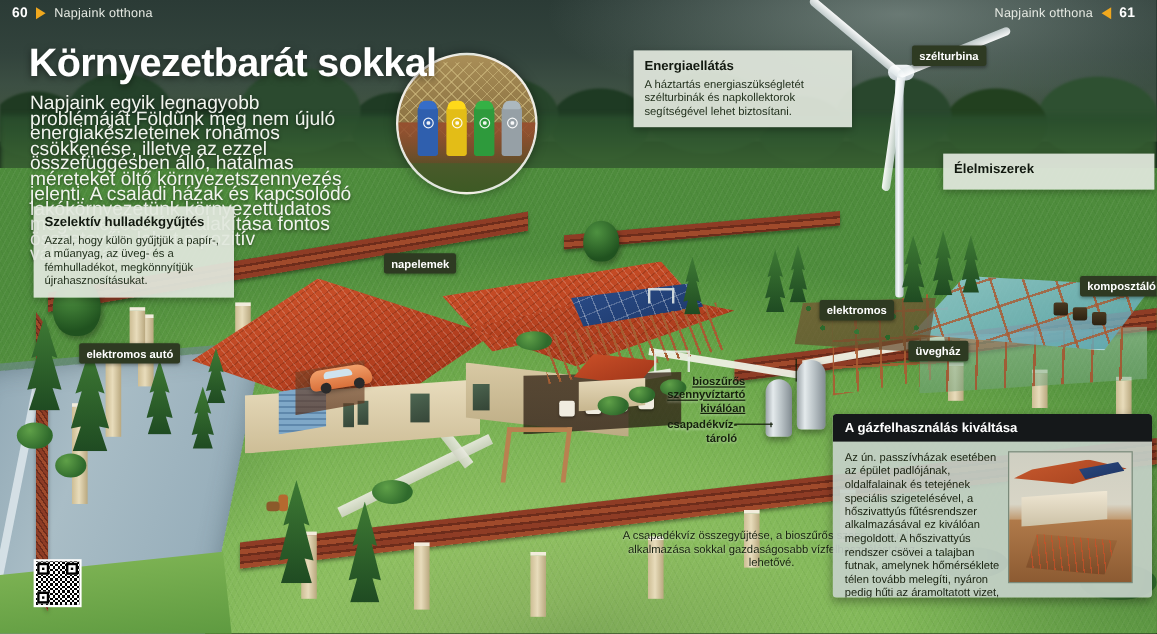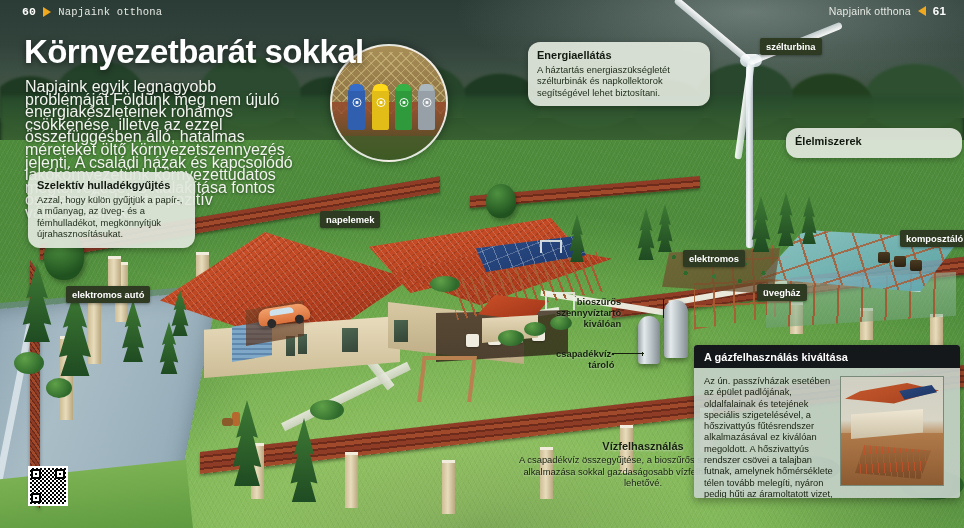--- a/index.html
+++ b/index.html
@@ -374,41 +374,41 @@
   .bin-sym::before{
     content:''; position:absolute; left:2px; top:2px; width:3px;height:3px;
     background:rgba(255,255,255,.92); border-radius:1px;
   }
 
   
   .hdr{
     position:absolute; top:5px; display:flex; align-items:center; gap:7px;
     font-size:10.5px; color:#e5e9e2; letter-spacing:.2px;
   }
-  .hdr-left{ left:22px;font-family:Liberation Mono, monospace; }
+  .hdr-left{ left:10px; }
   .hdr-right{ right:18px; }
   .hdr .pg{ color:#ffffff; font-weight:700; font-size:11.5px; }
   .tri-r{ width:0;height:0;border-left:8px solid #f0a81e;border-top:5px solid transparent;border-bottom:5px solid transparent; }
   .tri-l{ width:0;height:0;border-right:8px solid #f0a81e;border-top:5px solid transparent;border-bottom:5px solid transparent; }
 
   .title{
     position:absolute; left:24px; top:33px;
     font-size:33px; font-weight:700; color:#ffffff; letter-spacing:-.6px;
     text-shadow:0 2px 6px rgba(0,0,0,.5);
   }
   .intro{
     position:absolute; left:25px; top:81px; width:270px;
     font-size:16px; line-height:12.6px; color:#f1f4ee;
     text-shadow:0 1px 3px rgba(0,0,0,.55);
   }
 
   
   .panel{
     position:absolute; background: rgba(225,231,221,.93);
-    border-radius:12px; padding:7px 9px 8px 9px;
+    border-radius:0; padding:7px 9px 8px 9px;
     box-shadow:0 2px 6px rgba(0,0,0,.28);
     color:#1b2418;
   }
   .panel h3{ font-size:11px; font-weight:700; margin-bottom:3px; color:#11180f; }
   .panel p{ font-size:9.4px; line-height:11.4px; color:#22301d; }
 
   .p-szelektiv{ left:28px;  top:172px; width:167px; }
   .p-energia  { left:528px; top:42px;  width:182px; }
   .p-elelmi   { left:786px; top:128px; width:176px; }
 
@@ -481,21 +481,21 @@
   .t-komposztalo{ left:900px; top:230px; }
   .t-konyhakert { left:683px; top:250px; }
   .t-uvegghaz   { left:757px; top:284px; }
 
   
   .lead{
     position:absolute; color:#14200c; font-size:9.4px; font-weight:700;
     line-height:11px; text-align:right; white-space:nowrap;
     text-shadow:0 1px 2px rgba(255,255,255,.4);
   }
-  .l-bio{ left:556px; top:296px; }
+  .l-bio{ left:556px; top:312px;text-decoration:underline; }
   .l-csap{ left:556px; top:348px; }
   .leader{ position:absolute; background:#14200c; height:1px; }
   .ld1{ left:663px; top:299px; width:1px; height:19px; }
   .ld2{ left:612px; top:353px; width:32px; height:1px; }
   .ld2b{ left:642px; top:352px; width:1px; height:4px; }
 
   
   .qr{
     position:absolute; left:28px; top:466px; width:40px; height:40px;
     background:#ffffff; padding:2px;
@@ -699,21 +699,20 @@
   <div class="panel p-energia">
     <h3>Energiaellátás</h3>
     <p>A háztartás energiaszükségletét szélturbinák és napkollektorok segítségével lehet biztosítani.</p>
   </div>
 
   <div class="panel p-elelmi">
     <h3>Élelmiszerek</h3>
   </div>
 
   <div class="cap c-viz">
-    <h3>Vízfelhasználás</h3>
     <p>A csapadékvíz összegyűjtése, a bioszűrős szennyvíztárolók alkalmazása sokkal gazdaságosabb vízfelhasználást tesz lehetővé.</p>
   </div>
 
   <div class="gasbox">
     <div class="gasbox-hdr">A gázfelhasználás kiváltása</div>
     <div class="gasbox-body">
       <p>Az ún. passzívházak esetében az épület padlójának, oldalfalainak és tetejének speciális szigetelésével, a hőszivattyús fűtésrendszer alkalmazásával ez kiválóan megoldott. A hőszivattyús rendszer csövei a talajban futnak, amelynek hőmérséklete télen tovább melegíti, nyáron pedig hűti az áramoltatott vizet, tovább javítva a hatékonyságot.</p>
       <div class="gasbox-img">
         <div class="gi-ground"></div>
         <div class="gi-trench">

